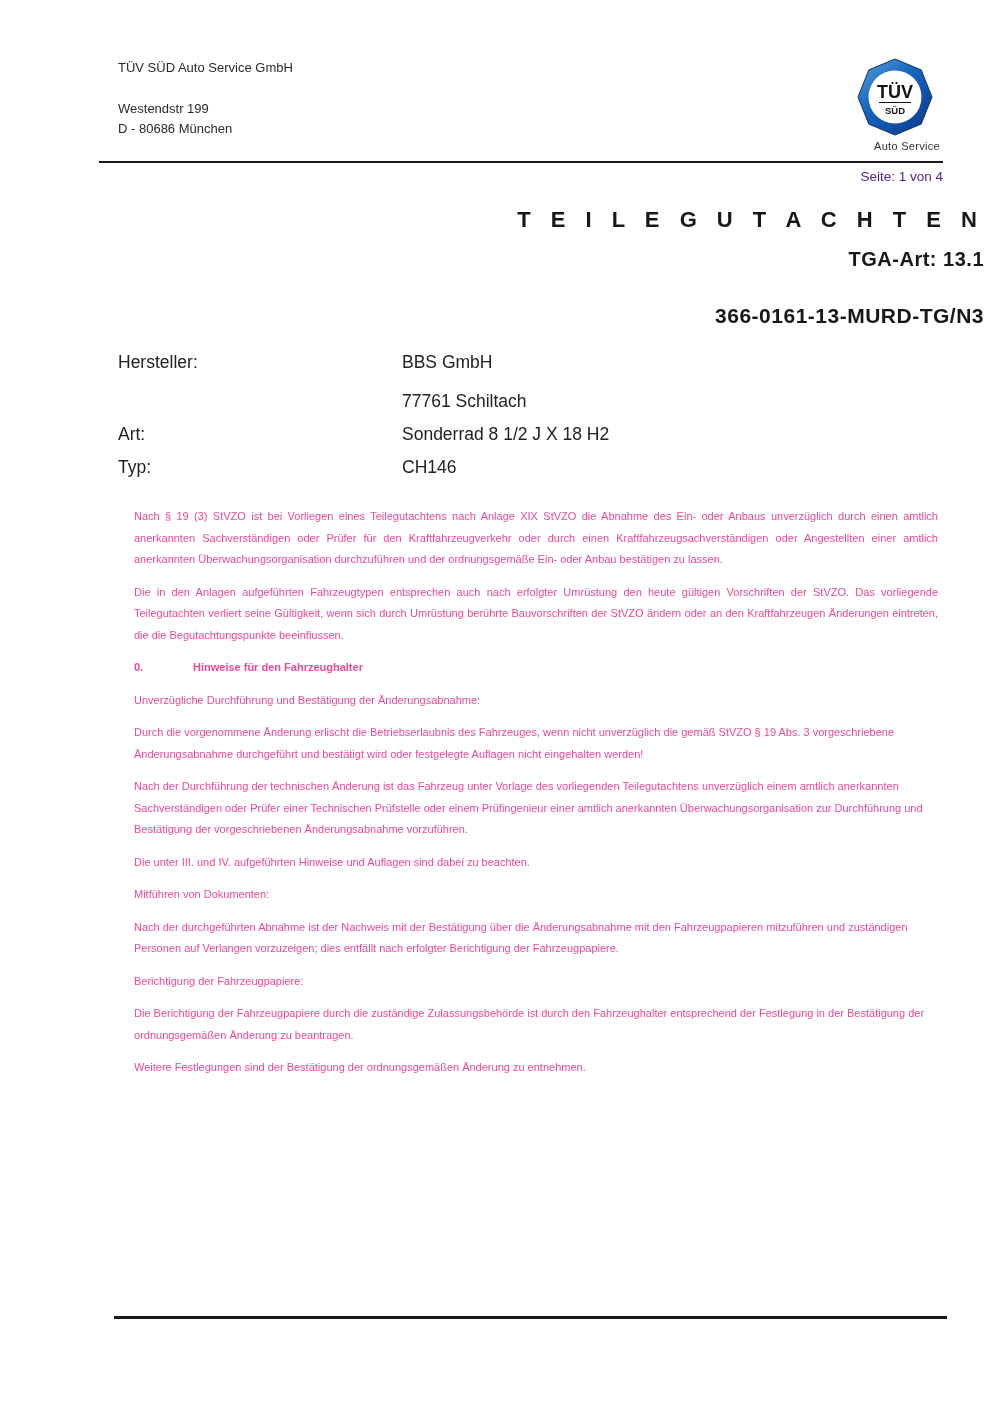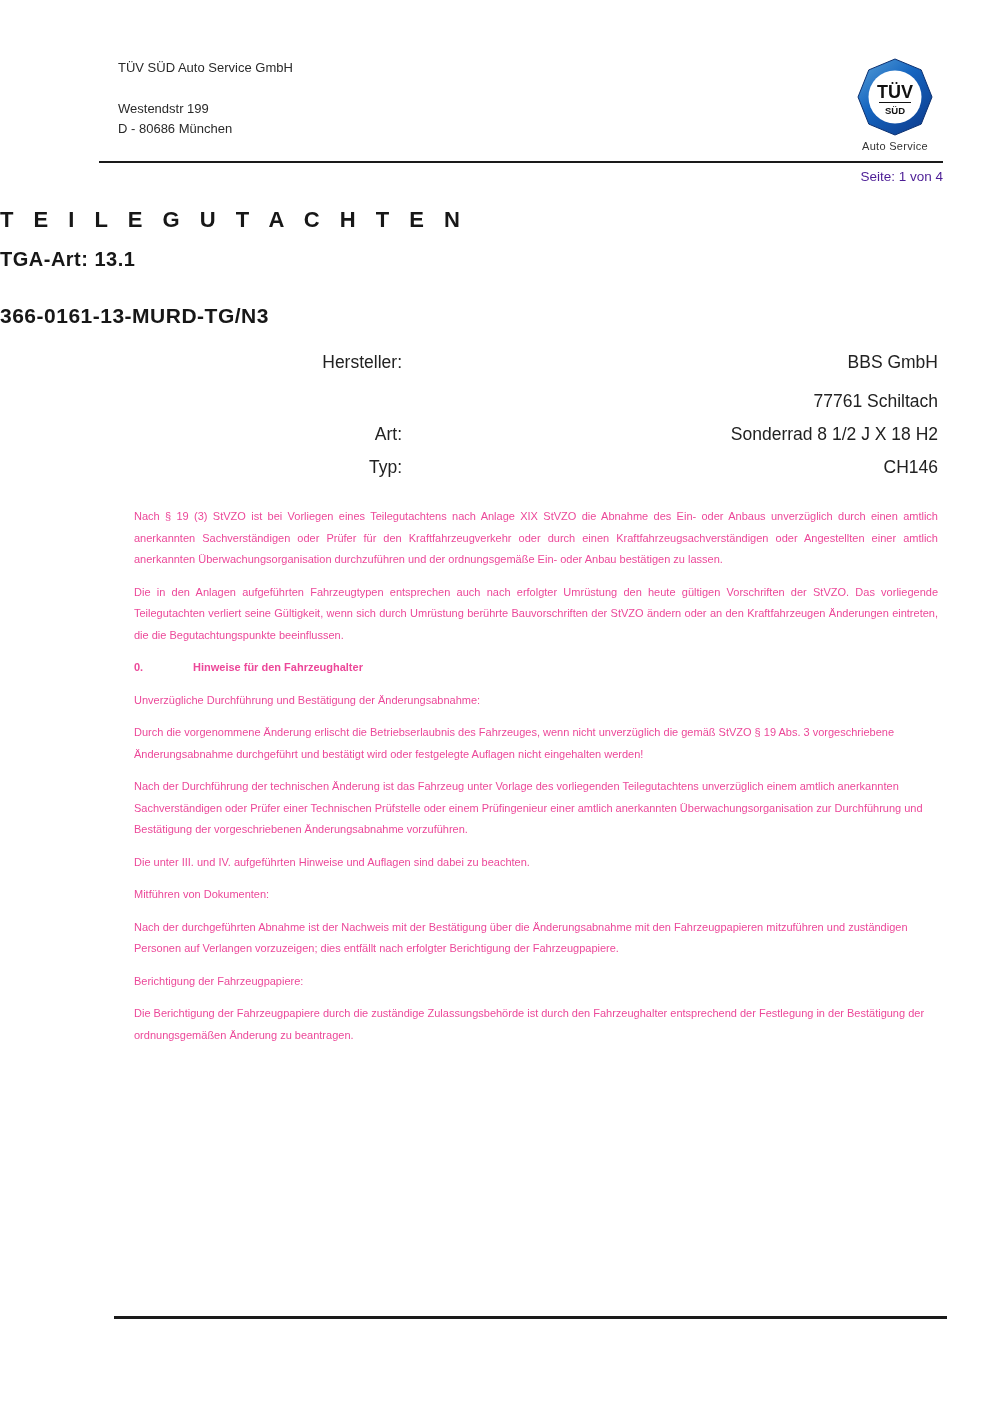--- a/index.html
+++ b/index.html
@@ -13,41 +13,41 @@
     height: 1404px;
     background: #ffffff;
     overflow: hidden;
   }
 
   
   .sender { position: absolute; left: 118px; top: 60px; font-size: 13px; color: #2a2a2a; }
   .sender .company { margin-bottom: 24px; text-align: right; }
   .sender .addr-line { line-height: 20px; }
 
-  .logo-block { position: absolute; right: 52px; top: 58px; width: 90px; text-align: center; }
+  .logo-block { position: absolute; right: 52px; top: 58px; width: 90px; text-align: right; }
   .logo-block svg { display: block; margin: 0 auto; }
   .logo-caption { font-size: 11px; color: #333; margin-top: 4px; letter-spacing: 0.3px; }
 
   .header-rule {
     position: absolute; left: 99px; right: 49px; top: 161px;
     border-top: 2px solid #1a1a1a;
   }
   .page-indicator {
     position: absolute; right: 49px; top: 169px;
     font-size: 13.5px; color: #4c1d95;
   }
 
   
-  .title-block { position: absolute; left: 0; right: 8px; top: 207px; text-align: left; color: #171717; }
+  .title-block { position: absolute; left: 0; right: 8px; top: 207px; text-align: right; color: #171717; }
   .title-main { font-size: 22px; font-weight: bold; letter-spacing: 7px; }
   .title-sub  { font-size: 20px; font-weight: bold; margin-top: 15px; letter-spacing: 0.5px; }
   .title-number { font-size: 21px; font-weight: bold; margin-top: 33px; letter-spacing: 0.5px; }
 
   
-  .details { position: absolute; left: 118px; right: 54px; top: 352px; font-size: 17.5px; color: #222; text-align: right; }
+  .details { position: absolute; left: 118px; right: 54px; top: 352px; font-size: 17.5px; color: #222; }
   .detail-row { display: flex; margin-bottom: 13px; line-height: 20px; }
   .detail-label { width: 284px; flex: 0 0 284px; }
   .detail-value { flex: 1; }
   .detail-row.gap-above { margin-top: 19px; }
 
   
   .doc-body {
     position: absolute; left: 134px; right: 54px; top: 506px;
     font-size: 11px; line-height: 21.5px; color: #ec4899;
   }
@@ -133,17 +133,18 @@
     <p>Durch die vorgenommene Änderung erlischt die Betriebserlaubnis des Fahrzeuges, wenn nicht unverzüglich die gemäß StVZO § 19 Abs. 3 vorgeschriebene Änderungsabnahme durchgeführt und bestätigt wird oder festgelegte Auflagen nicht eingehalten werden!</p>
     <p>Nach der Durchführung der technischen Änderung ist das Fahrzeug unter Vorlage des vorliegenden Teilegutachtens unverzüglich einem amtlich anerkannten Sachverständigen oder Prüfer einer Technischen Prüfstelle oder einem Prüfingenieur einer amtlich anerkannten Überwachungsorganisation zur Durchführung und Bestätigung der vorgeschriebenen Änderungsabnahme vorzuführen.</p>
 
     <p>Die unter III. und IV. aufgeführten Hinweise und Auflagen sind dabei zu beachten.</p>
 
     <div class="bold-head">Mitführen von Dokumenten:</div>
     <p>Nach der durchgeführten Abnahme ist der Nachweis mit der Bestätigung über die Änderungsabnahme mit den Fahrzeugpapieren mitzuführen und zuständigen Personen auf Verlangen vorzuzeigen; dies entfällt nach erfolgter Berichtigung der Fahrzeugpapiere.</p>
 
     <div class="bold-head">Berichtigung der Fahrzeugpapiere:</div>
     <p>Die Berichtigung der Fahrzeugpapiere durch die zuständige Zulassungsbehörde ist durch den Fahrzeughalter entsprechend der Festlegung in der Bestätigung der ordnungsgemäßen Änderung zu beantragen.</p>
+    <p>Weitere Festlegungen sind der Bestätigung der ordnungsgemäßen Änderung zu entnehmen.</p>
   </div>
 
   <div class="footer-rule"></div>
 
 </div>
 
 </body></html>

